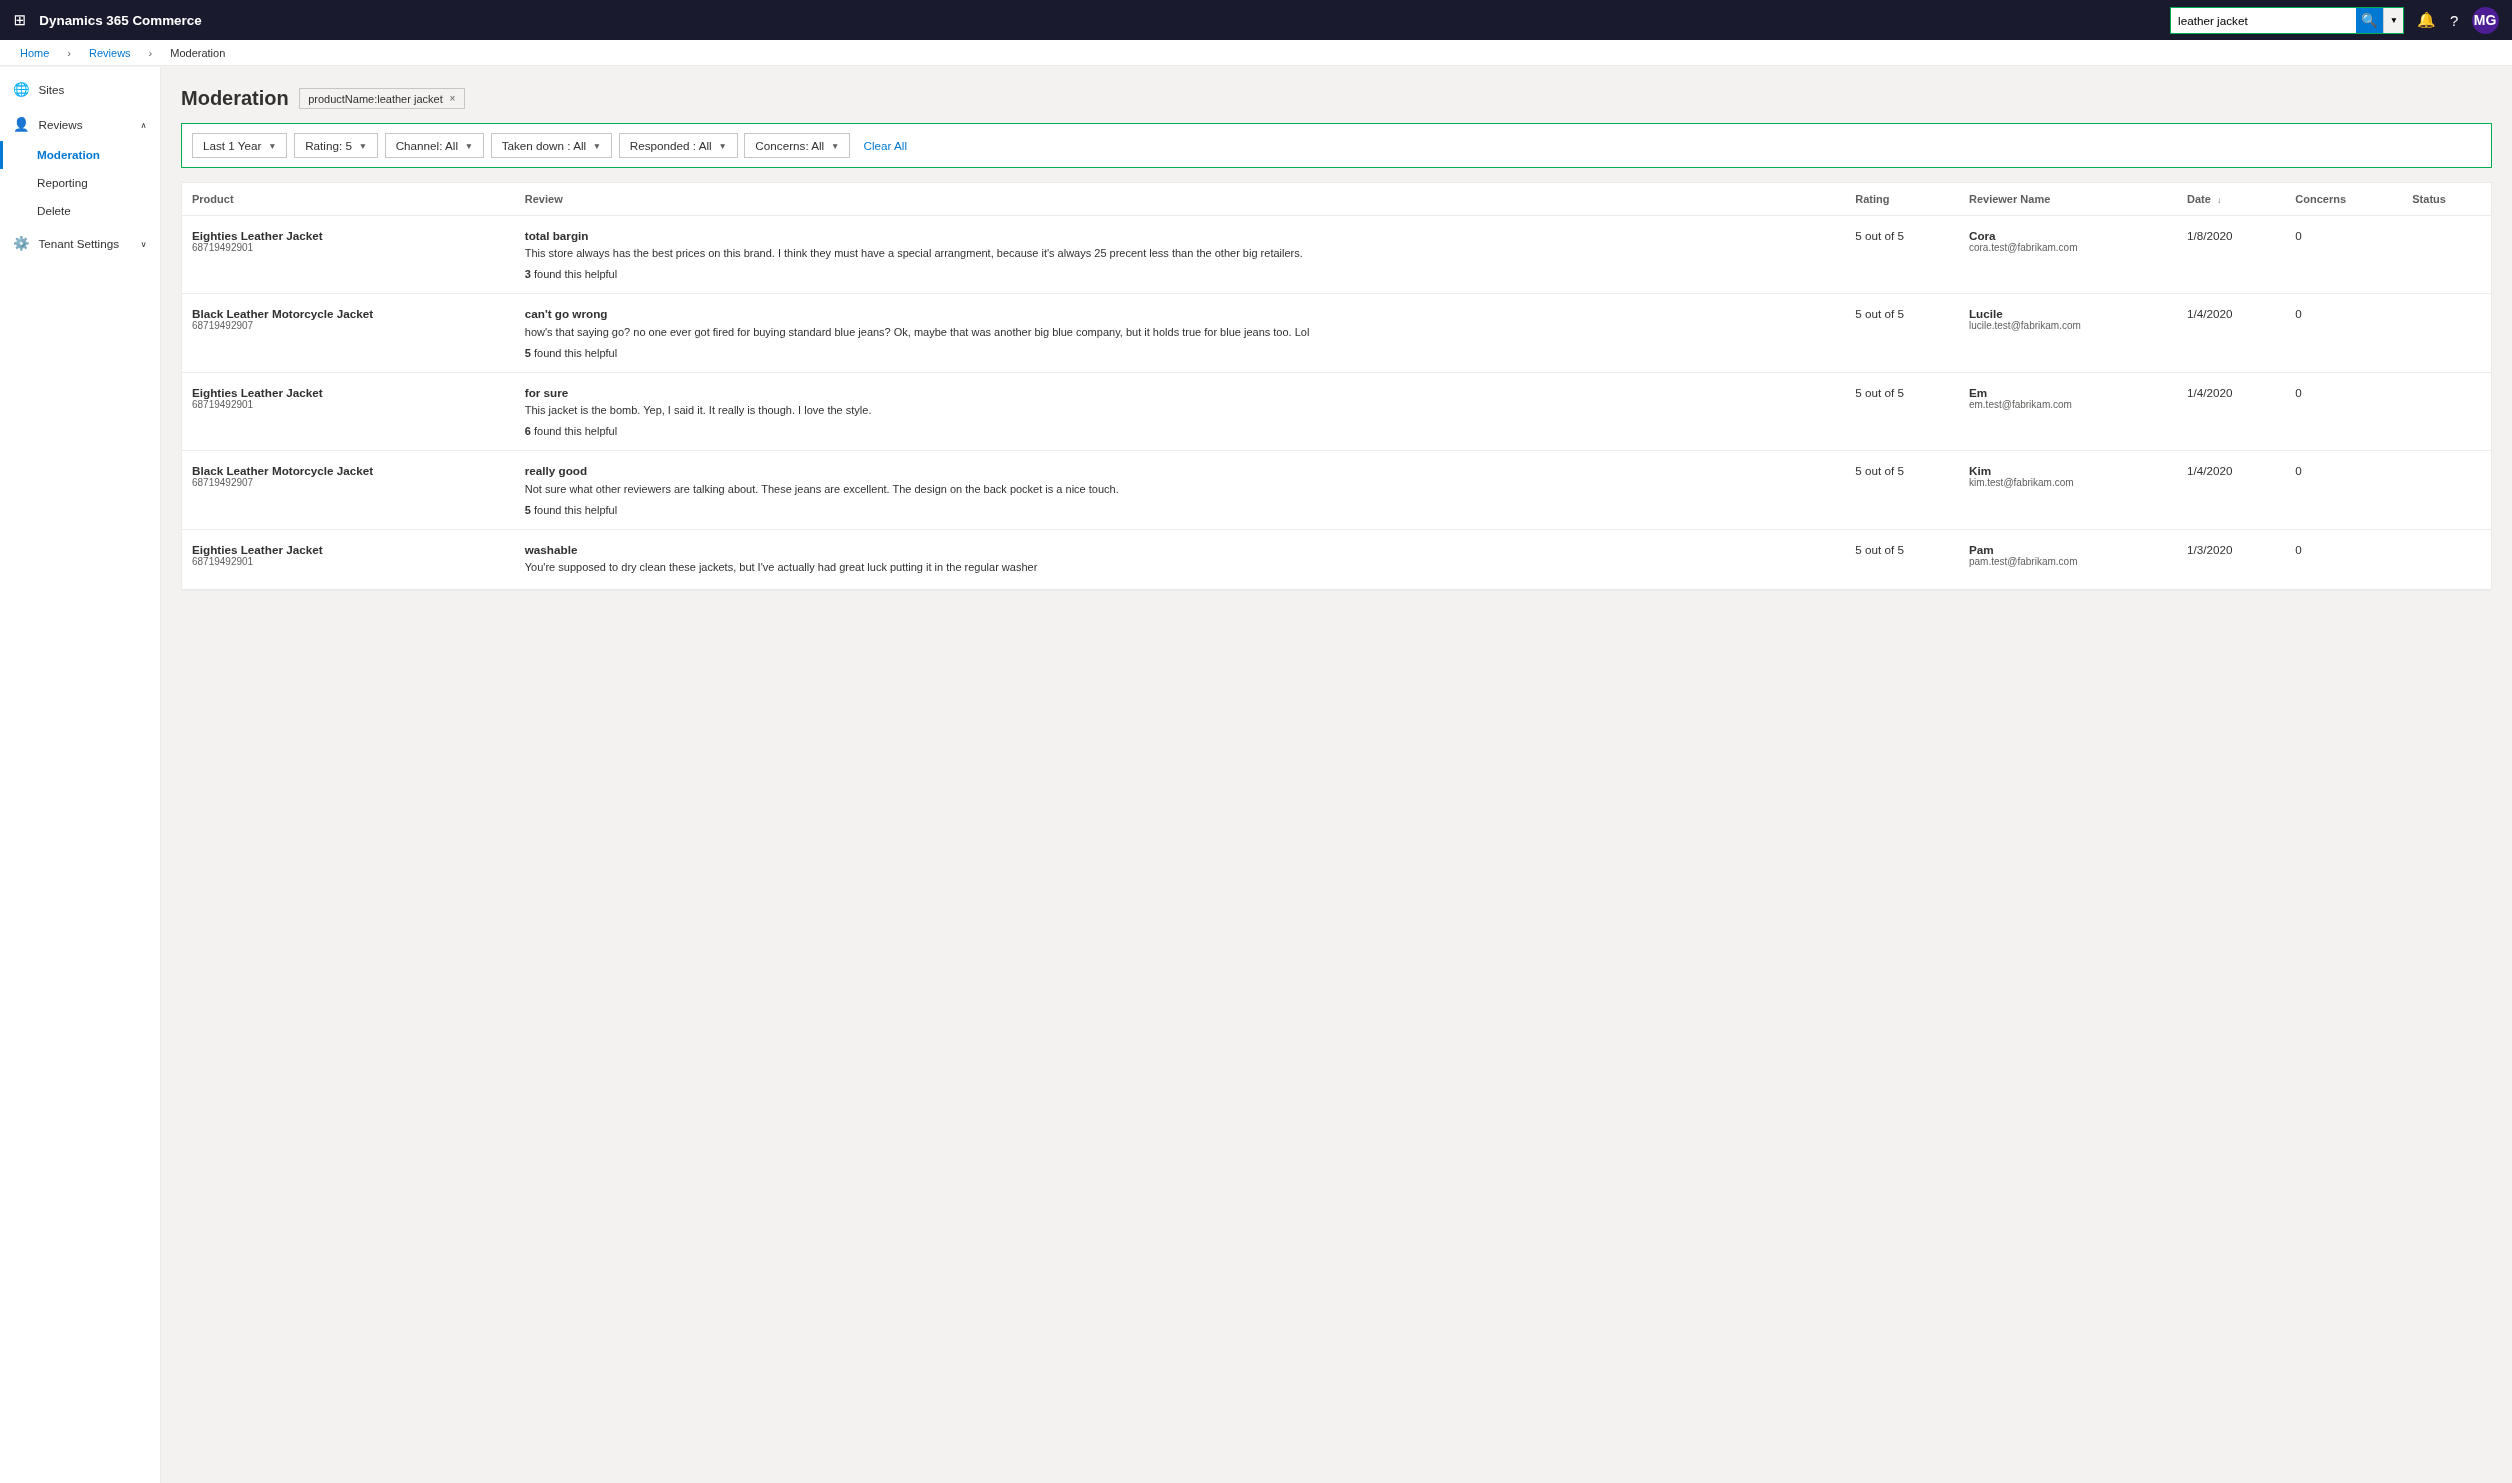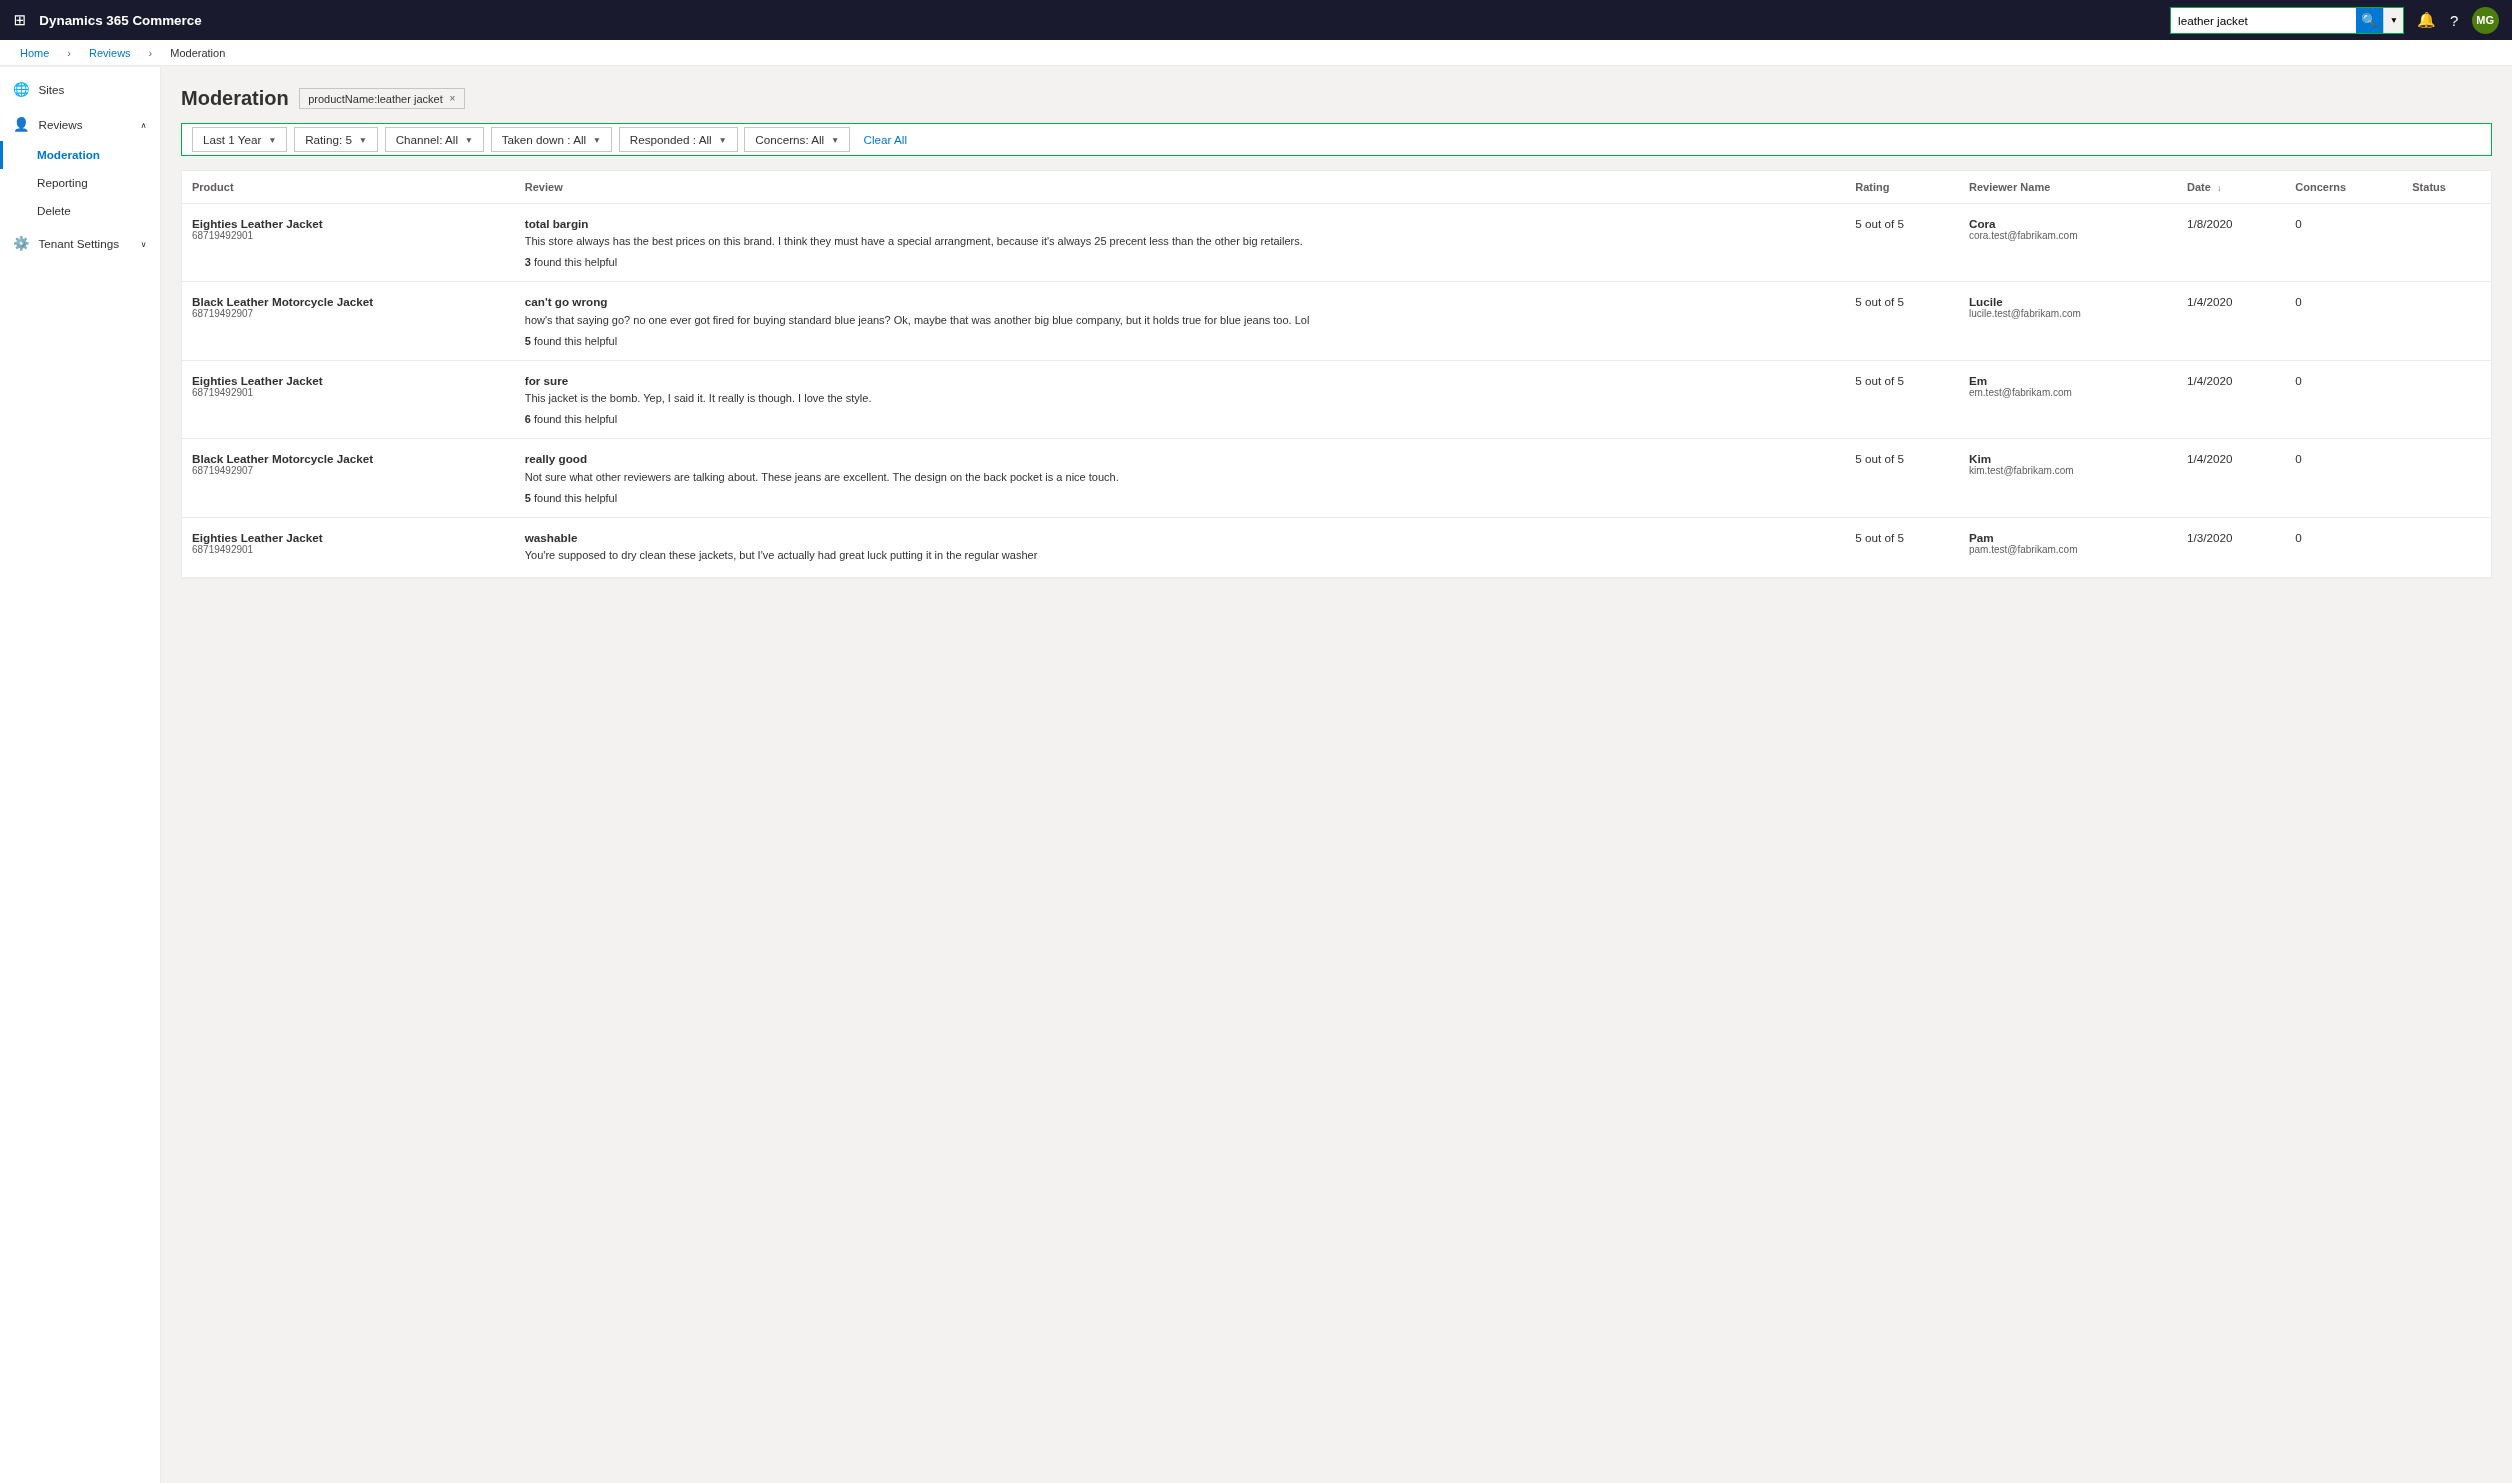--- a/index.html
+++ b/index.html
@@ -16,23 +16,23 @@
       position: fixed;
       top: 0; left: 0; right: 0;
       z-index: 100;
     }
     .top-nav .grid-icon { color: #fff; font-size: 15px; cursor: pointer; }
     .top-nav .app-title { color: #fff; font-size: 13.4px; font-weight: 600; flex: 1; }
     .top-nav .nav-icons { display: flex; align-items: center; gap: 13.4px; }
     .top-nav .nav-icon { color: #fff; font-size: 15px; cursor: pointer; }
     .top-nav .user-avatar {
       width: 27px; height: 27px; border-radius: 50%;
-      background: #4d7c0f; color: #fff;
+      background: #4c1d95; color: #fff;
       display: flex; align-items: center; justify-content: center;
-      font-size: 11px; font-weight: 600; cursor: pointer;
+      font-size: 14px; font-weight: 600; cursor: pointer;
     }
     .top-nav .search-box {
       display: flex; align-items: center;
       border: 1.7px solid #00b050;
       background: #fff;
       height: 27px;
       min-width: 234px;
     }
     .top-nav .search-box input {
       border: none; outline: none;
@@ -154,21 +154,21 @@
     }
     .filter-tag .close-tag { cursor: pointer; color: #605e5c; font-size: 10px; }
 
     
     .filter-bar {
       display: flex;
       align-items: center;
       gap: 6.7px;
       margin-bottom: 13.4px;
       border: 1.7px solid #00b050;
-      padding: 3px 10px;
+      padding: 9px 10px;
       background: #fff;
       flex-wrap: wrap;
     }
     .filter-dropdown {
       display: flex; align-items: center;
       border: 0.8px solid #c8c6c4;
       background: #fff;
       padding: 5px 10px;
       cursor: pointer;
       font-size: 11.7px;

